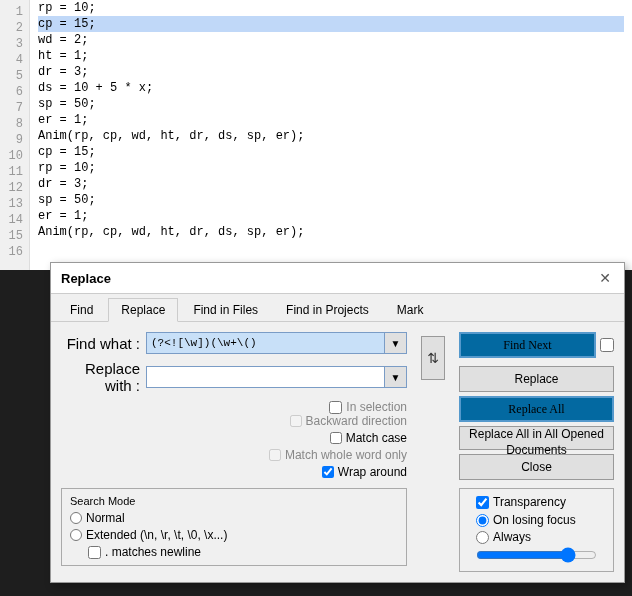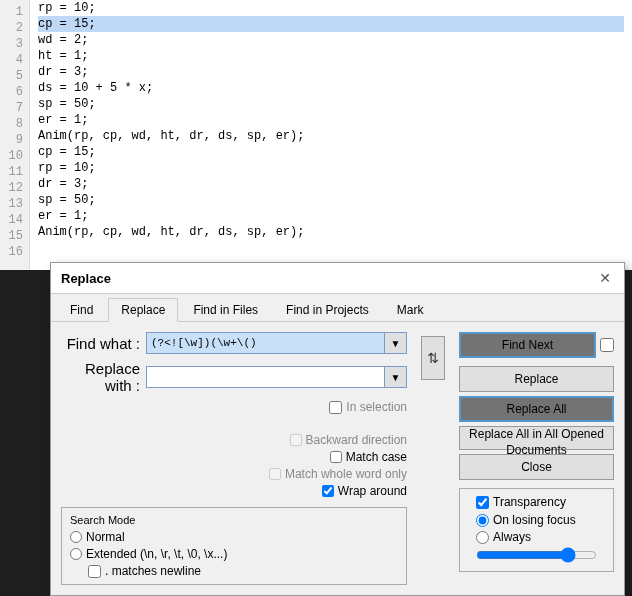--- a/index.html
+++ b/index.html
@@ -179,21 +179,21 @@
       align-items: center;
       justify-content: center;
       font-size: 14px;
       color: #333;
     }
 
     
     .in-selection-row {
       display: flex;
       justify-content: flex-end;
-      margin-bottom: 19px;
+      margin-bottom: 0;
       align-items: flex-end;
     }
     .in-selection-row label {
       display: flex;
       align-items: center;
       gap: 4px;
       color: #888;
       font-size: 12px;
     }
 
@@ -257,23 +257,24 @@
       width: 100%;
       height: 26px;
       background: #e0e0e0;
       border: 1px solid #999;
       cursor: pointer;
       font-size: 12px;
       color: #000;
       text-align: center;
     }
     .action-btn.primary {
-      background: #737373;
+      background: #0369a1;
       border: 2px solid #5599cc;
       font-weight: 500;
+      font-family: Liberation Serif, serif;
     }
 
     
     .transparency-section {
       border: 1px solid #aaa;
       padding: 6px 16px;
       margin-top: 4px;
     }
     .transparency-title {
       display: flex;

